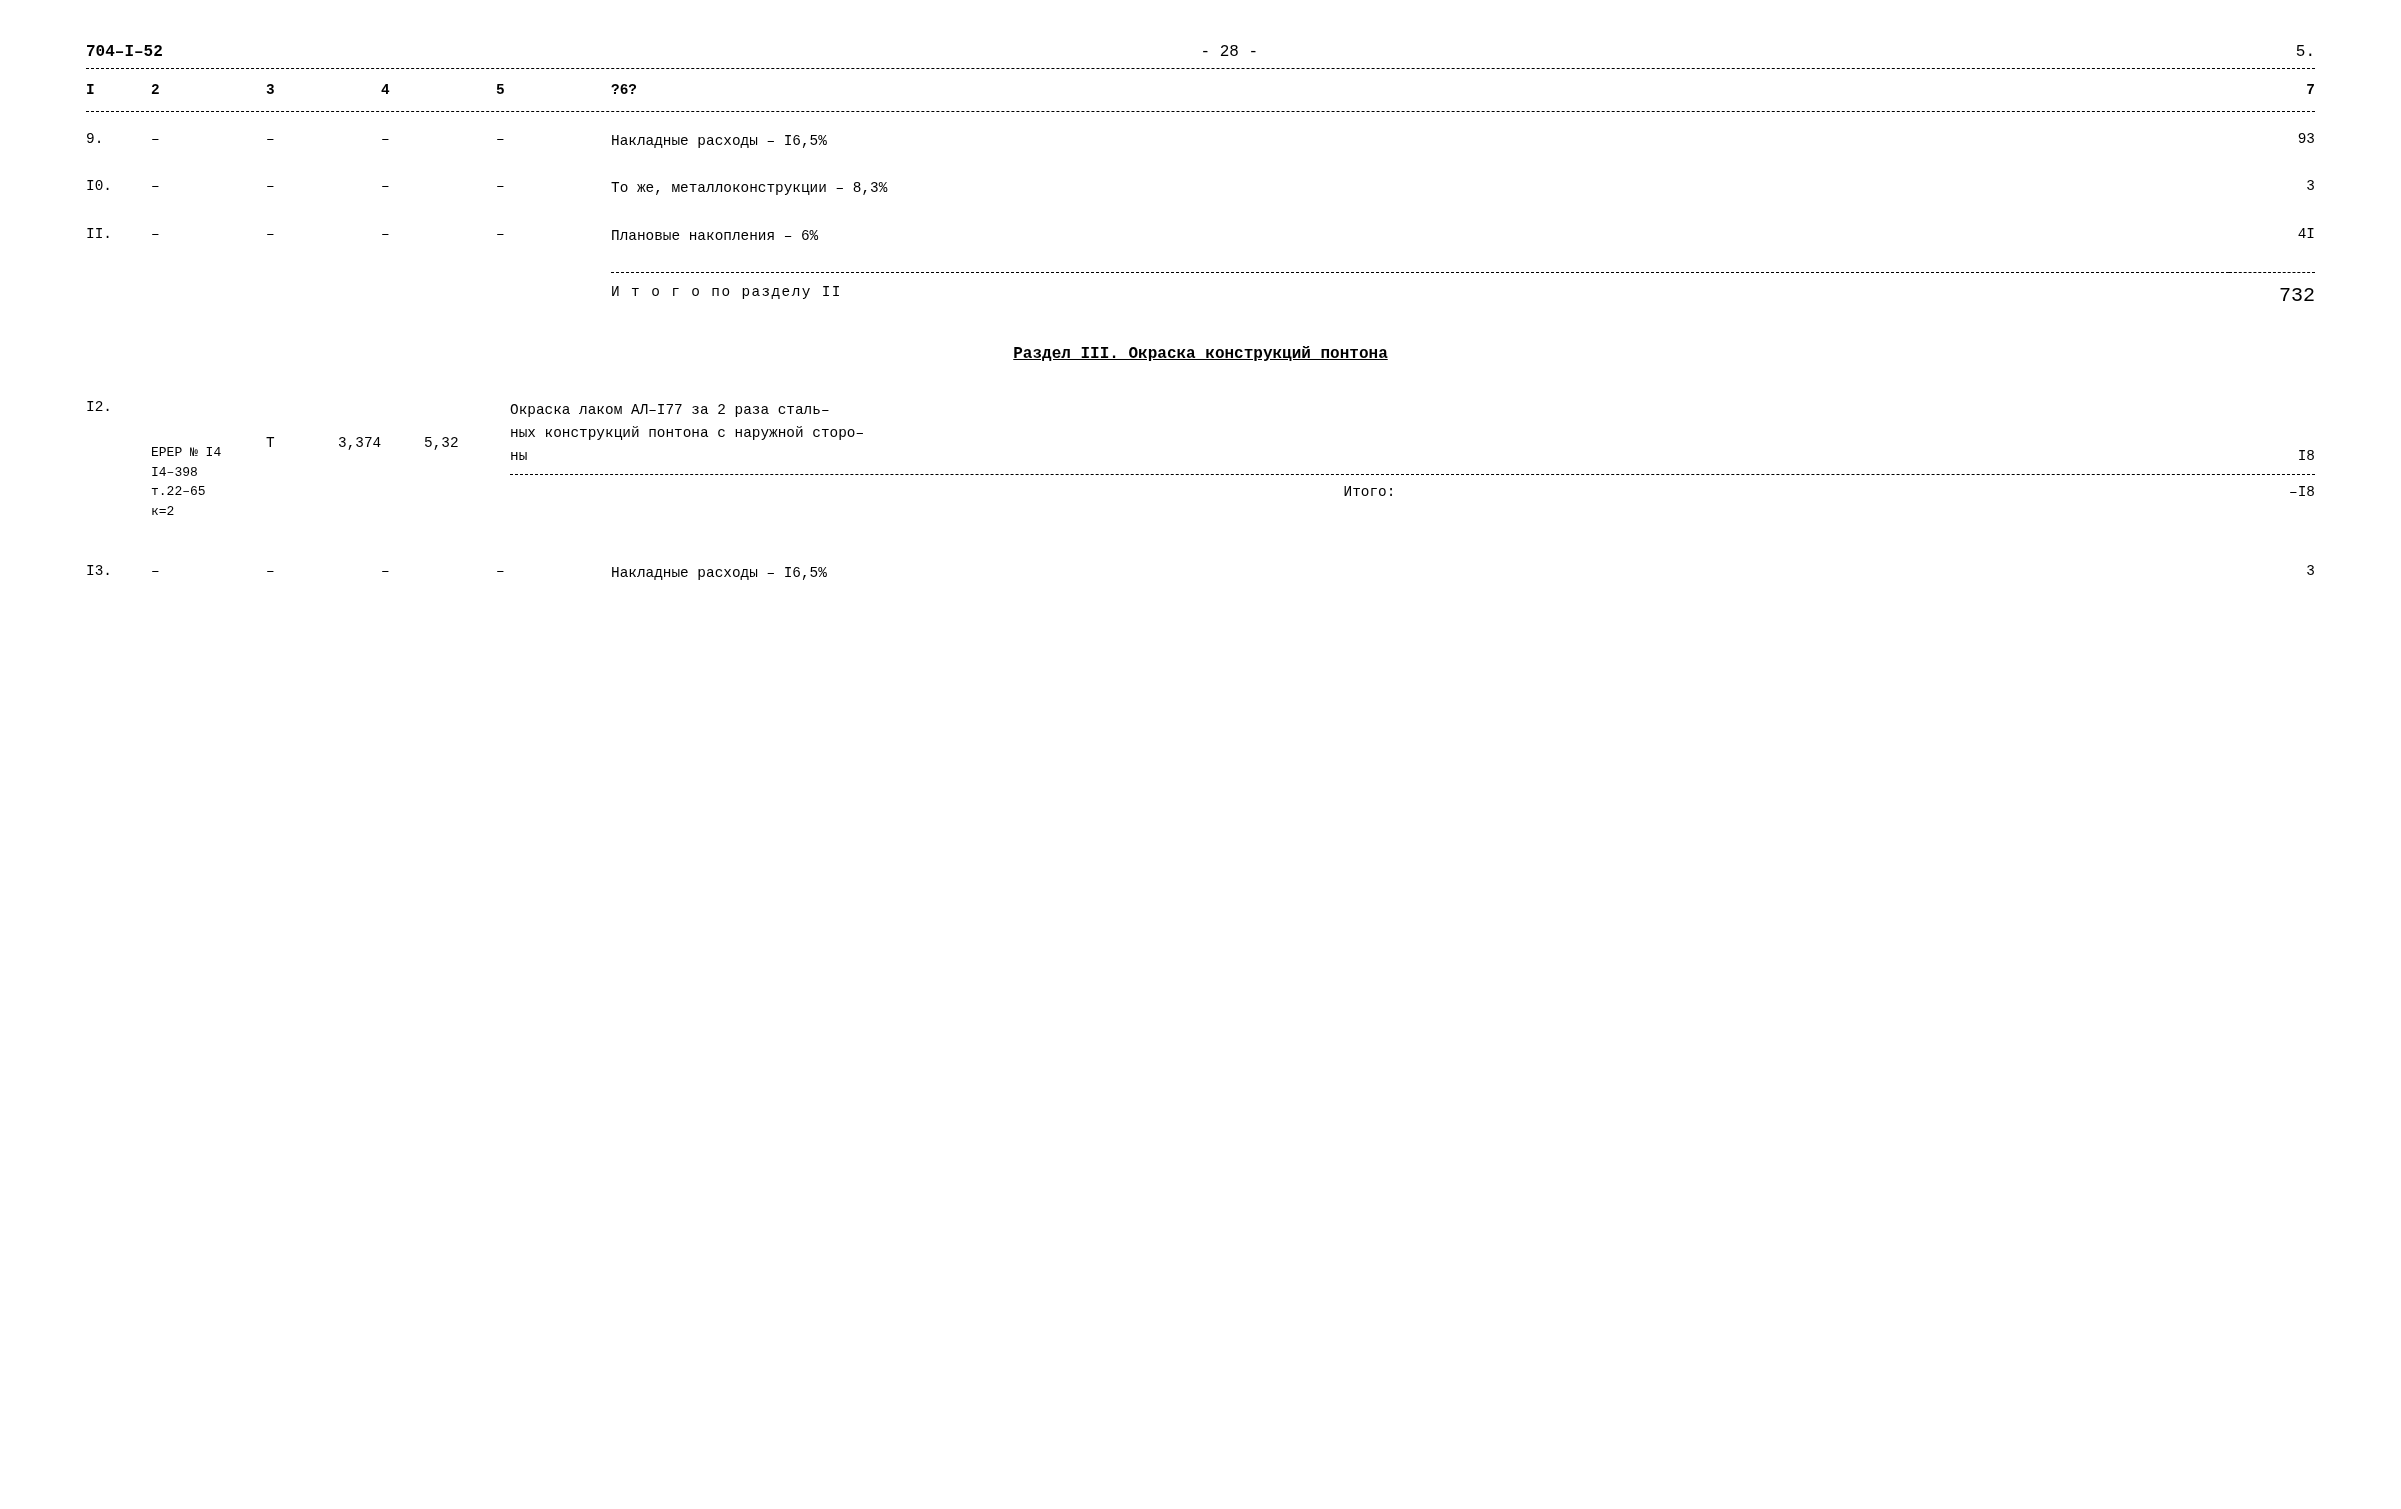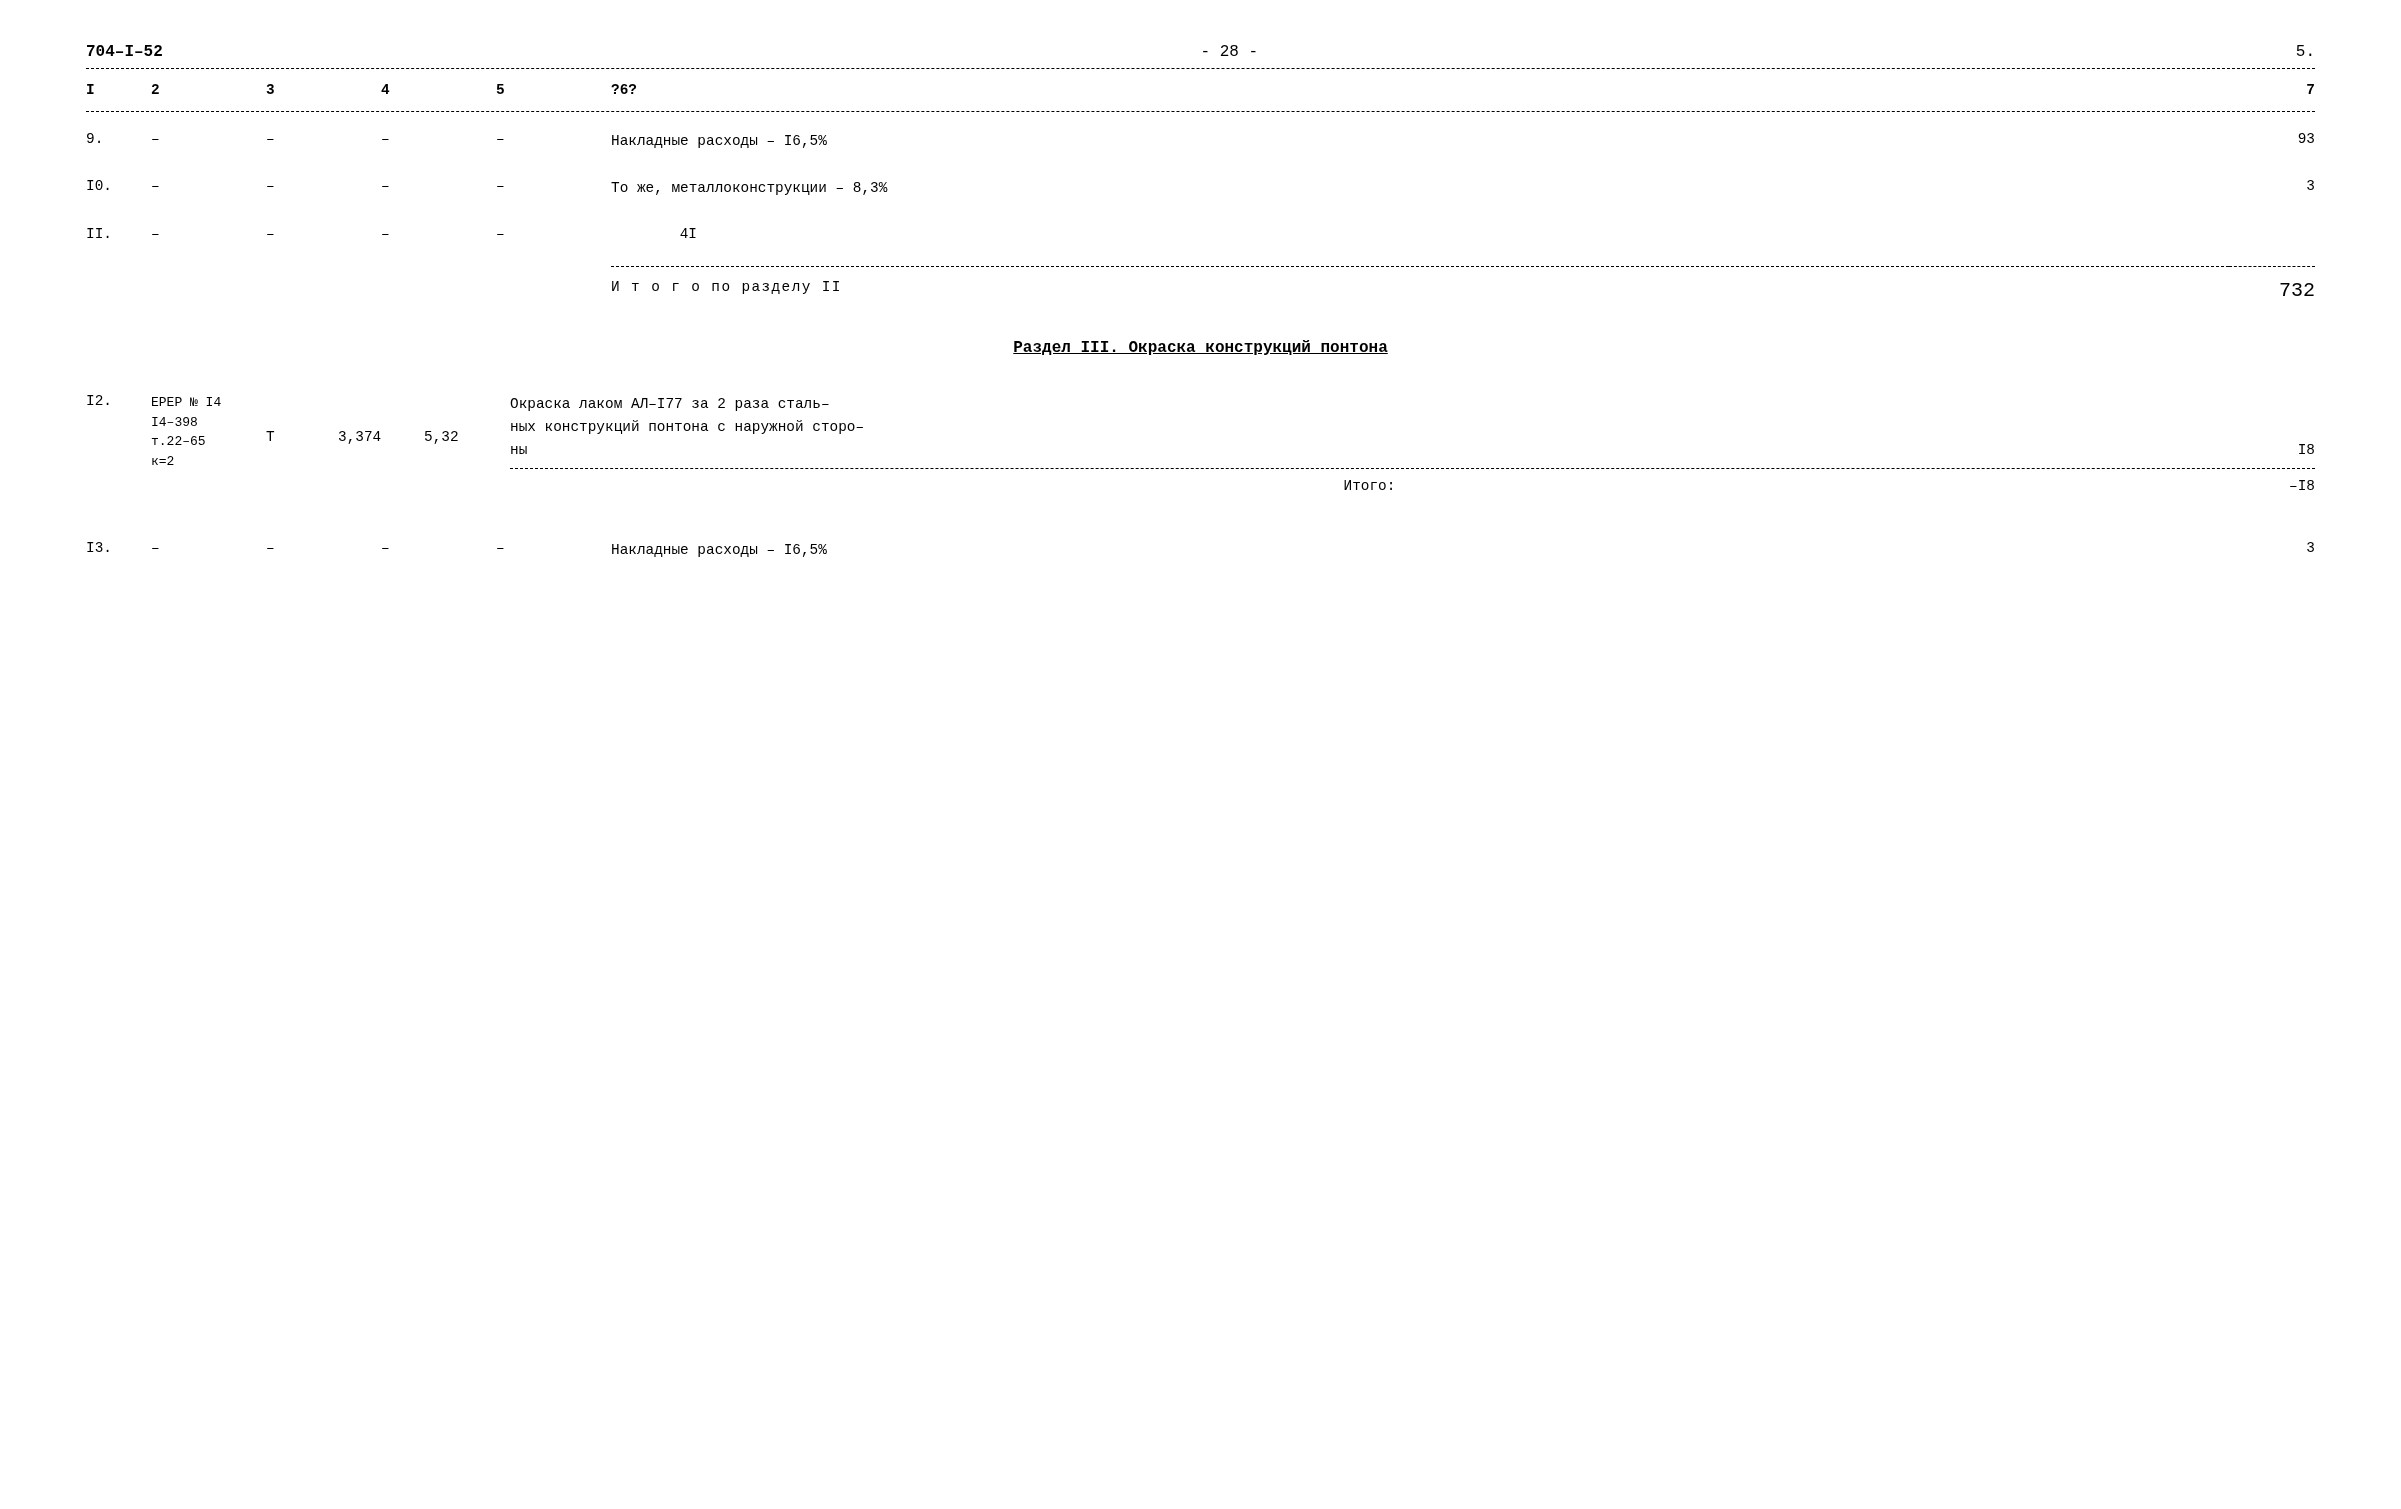--- a/index.html
+++ b/index.html
@@ -179,20 +179,21 @@
   <span class="row-desc">То же, металлоконструкции – 8,3%</span>
   <span class="row-val">3</span>
 </div>
 
 <div class="table-row">
   <span class="row-num">II.</span>
   <span class="row-dash">–</span>
   <span class="row-dash">–</span>
   <span class="row-dash">–</span>
   <span class="row-dash">–</span>
+  <span class="row-desc">Плановые накопления – 6%</span>
   <span class="row-val">4I</span>
 </div>
 
 <div style="display:flex; padding: 2.9px 0;">
   <span style="width:65px;"></span>
   <span style="width:115px;"></span>
   <span style="width:115px;"></span>
   <span style="width:115px;"></span>
   <span style="width:115px;"></span>
   <span style="flex:1; border-top: 1.4px dashed #000; margin-top:8.6px;"></span>
@@ -208,21 +209,21 @@
   <span class="itogo-label">И т о г о  по разделу II</span>
   <span class="itogo-val">732</span>
 </div>
 
 <div class="section-title">
   <span>Раздел III. Окраска конструкций понтона</span>
 </div>
 
 <div style="display:flex; align-items:flex-start; padding: 14.4px 0;">
   <span class="row-num">I2.</span>
-  <span class="row-ref" style="white-space:pre-line; width:115px; font-size:13px; line-height:1.5;">ЕРЕР № I4
+  <span class="row-ref" style="white-space:pre-line; width:115px; font-size:13px; line-height:1.5;margin-top:44px;">ЕРЕР № I4
 I4–398
 т.22–65
 к=2</span>
   <span class="row-unit" style="width:72px; padding-top:36px;">Т</span>
   <span class="row-q" style="width:86px; padding-top:36px;">3,374</span>
   <span class="row-price" style="width:86px; padding-top:36px;">5,32</span>
   <span style="flex:1; font-size:14.4px; line-height:1.6;">
     <div style="display:flex;">
       <span style="flex:1;">Окраска лаком АЛ–I77 за 2 раза сталь–</span>
     </div>

